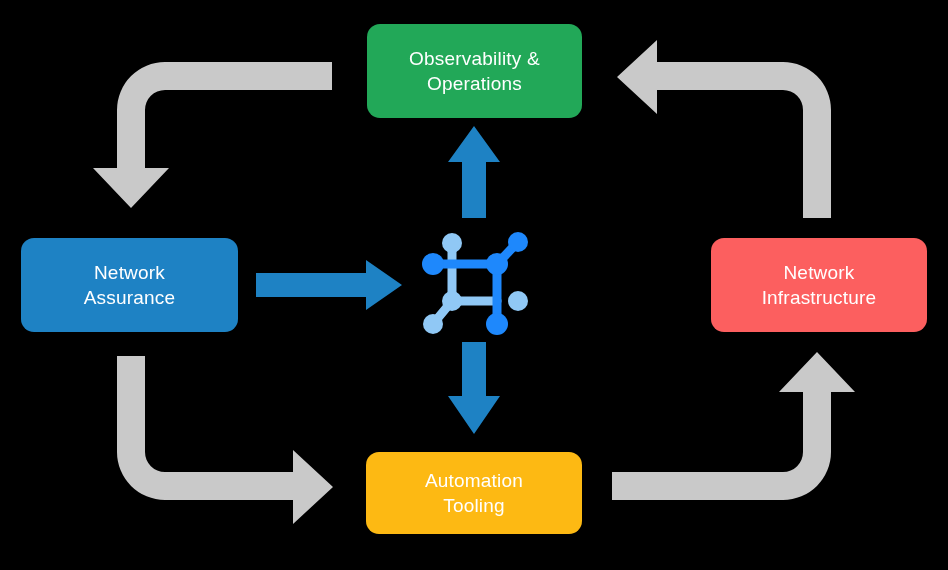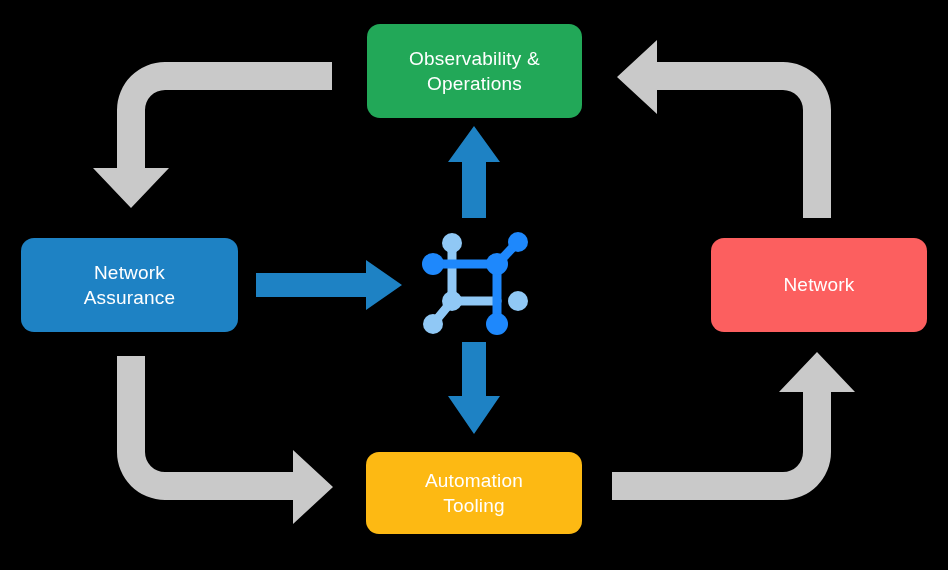--- a/index.html
+++ b/index.html
@@ -130,20 +130,21 @@
   <div class="node-box" id="box-operations">
     <span>
       <span>Network</span><br>
       <span>Assurance</span>
     </span>
   </div>
 
   <div class="node-box" id="box-infrastructure">
     <span>
       <span>Network</span><br>
+      <span>Infrastructure</span>
     </span>
   </div>
 
   <div class="node-box" id="box-automation">
     <span>
       <span>Automation</span><br>
       <span>Tooling</span>
     </span>
   </div>
 

